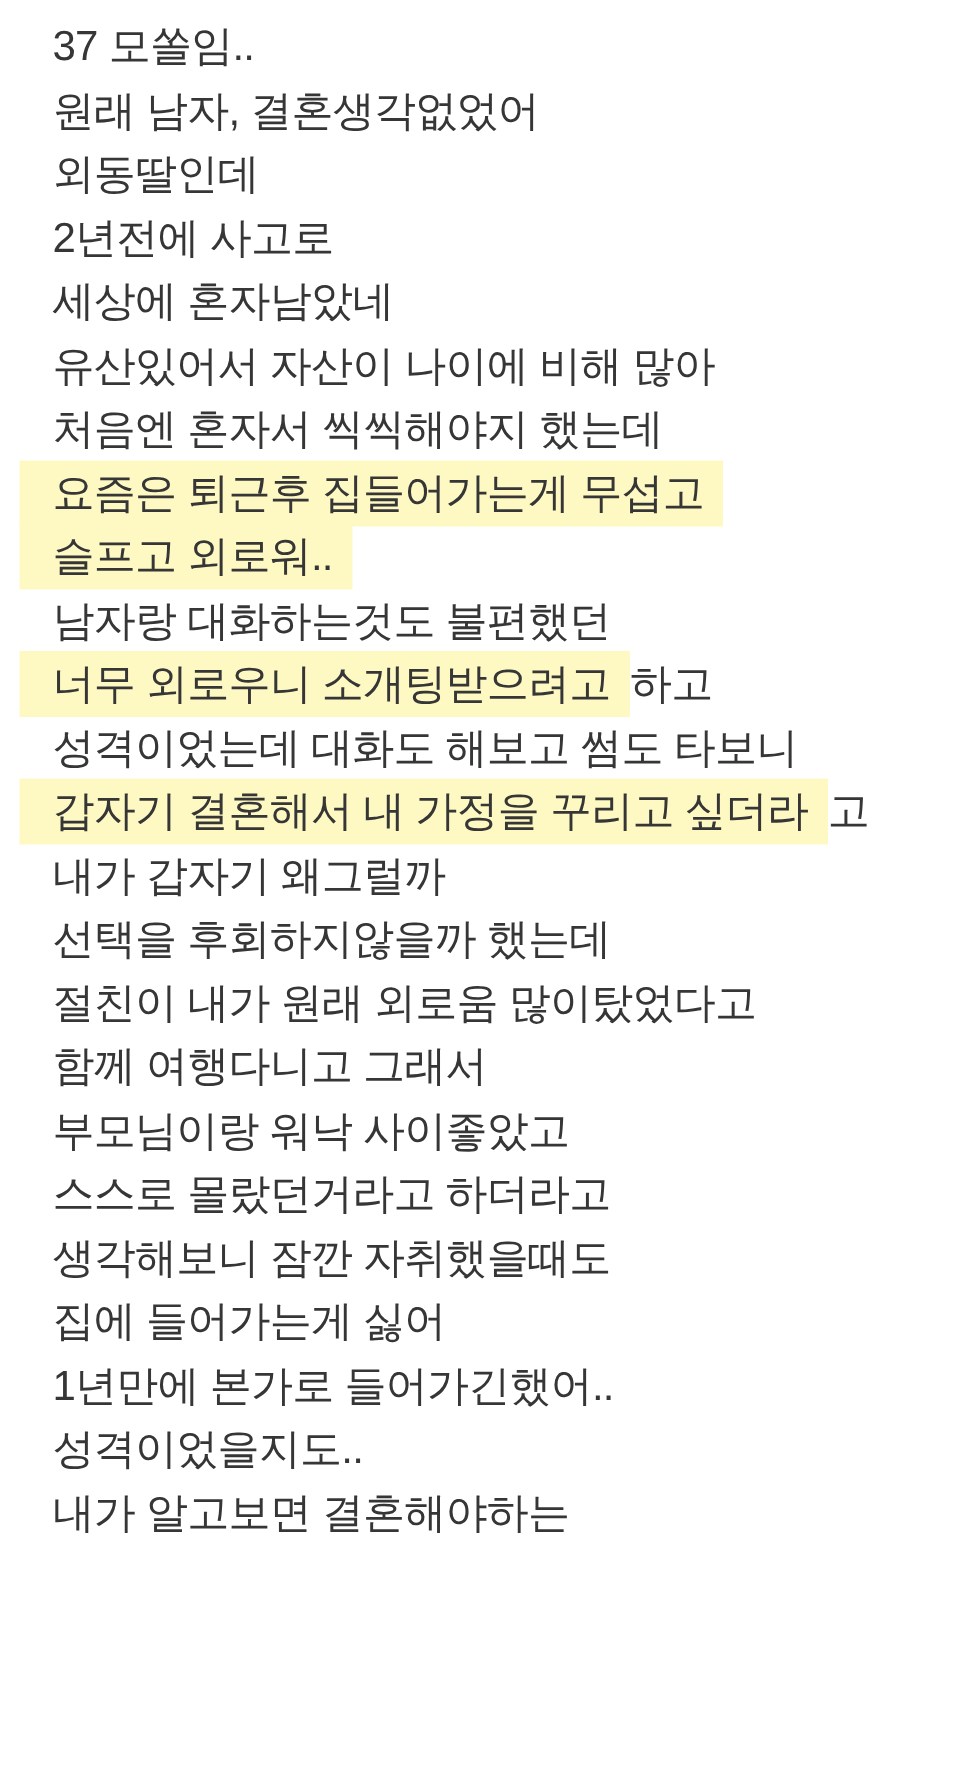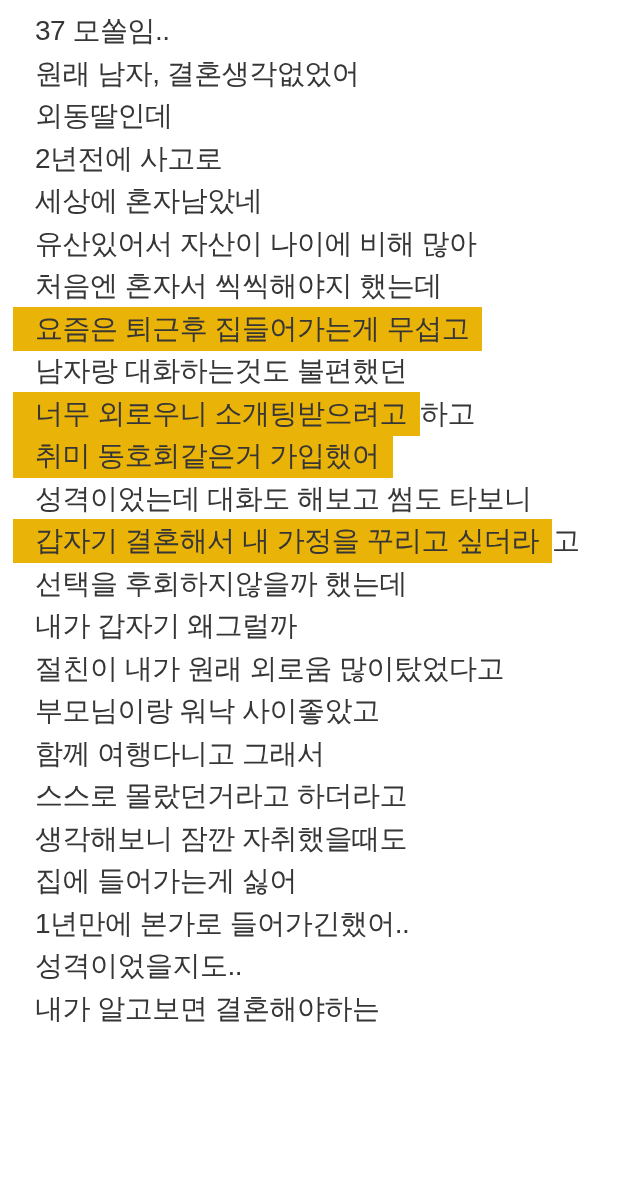--- a/index.html
+++ b/index.html
@@ -23,49 +23,49 @@
   }
   .text-line {
     height: 42.5px;
     line-height: 42.5px;
     white-space: nowrap;
   }
   .seg {
     display: inline;
   }
   .seg.hl {
-    background: #eab308;
+    background: #fef9c3;
     padding: 6px 13px 7px 22px;
     margin-left: -22px;
   }
   .seg.plain {
     background: transparent;
   }
 </style>
 </head>
 <body>
 
 <div id="post">
     <div class="text-line"><span class="seg plain">37 모쏠임..</span></div>
     <div class="text-line"><span class="seg plain">원래 남자, 결혼생각없었어</span></div>
     <div class="text-line"><span class="seg plain">외동딸인데</span></div>
     <div class="text-line"><span class="seg plain">2년전에 사고로</span></div>
     <div class="text-line"><span class="seg plain">세상에 혼자남았네</span></div>
     <div class="text-line"><span class="seg plain">유산있어서 자산이 나이에 비해 많아</span></div>
     <div class="text-line"><span class="seg plain">처음엔 혼자서 씩씩해야지 했는데</span></div>
     <div class="text-line"><span class="seg hl">요즘은 퇴근후 집들어가는게 무섭고</span></div>
+    <div class="text-line"><span class="seg hl">슬프고 외로워..</span></div>
     <div class="text-line"><span class="seg plain">남자랑 대화하는것도 불편했던</span></div>
     <div class="text-line"><span class="seg hl">너무 외로우니 소개팅받으려고</span><span class="seg plain">하고</span></div>
-    <div class="text-line"><span class="seg hl">취미 동호회같은거 가입했어</span></div>
     <div class="text-line"><span class="seg plain">성격이었는데 대화도 해보고 썸도 타보니</span></div>
     <div class="text-line"><span class="seg hl">갑자기 결혼해서 내 가정을 꾸리고 싶더라</span><span class="seg plain">고</span></div>
+    <div class="text-line"><span class="seg plain">내가 갑자기 왜그럴까</span></div>
     <div class="text-line"><span class="seg plain">선택을 후회하지않을까 했는데</span></div>
-    <div class="text-line"><span class="seg plain">내가 갑자기 왜그럴까</span></div>
     <div class="text-line"><span class="seg plain">절친이 내가 원래 외로움 많이탔었다고</span></div>
+    <div class="text-line"><span class="seg plain">함께 여행다니고 그래서</span></div>
     <div class="text-line"><span class="seg plain">부모님이랑 워낙 사이좋았고</span></div>
-    <div class="text-line"><span class="seg plain">함께 여행다니고 그래서</span></div>
     <div class="text-line"><span class="seg plain">스스로 몰랐던거라고 하더라고</span></div>
     <div class="text-line"><span class="seg plain">생각해보니 잠깐 자취했을때도</span></div>
     <div class="text-line"><span class="seg plain">집에 들어가는게 싫어</span></div>
     <div class="text-line"><span class="seg plain">1년만에 본가로 들어가긴했어..</span></div>
     <div class="text-line"><span class="seg plain">성격이었을지도..</span></div>
     <div class="text-line"><span class="seg plain">내가 알고보면 결혼해야하는</span></div>
   </div>
 
 </body></html>

